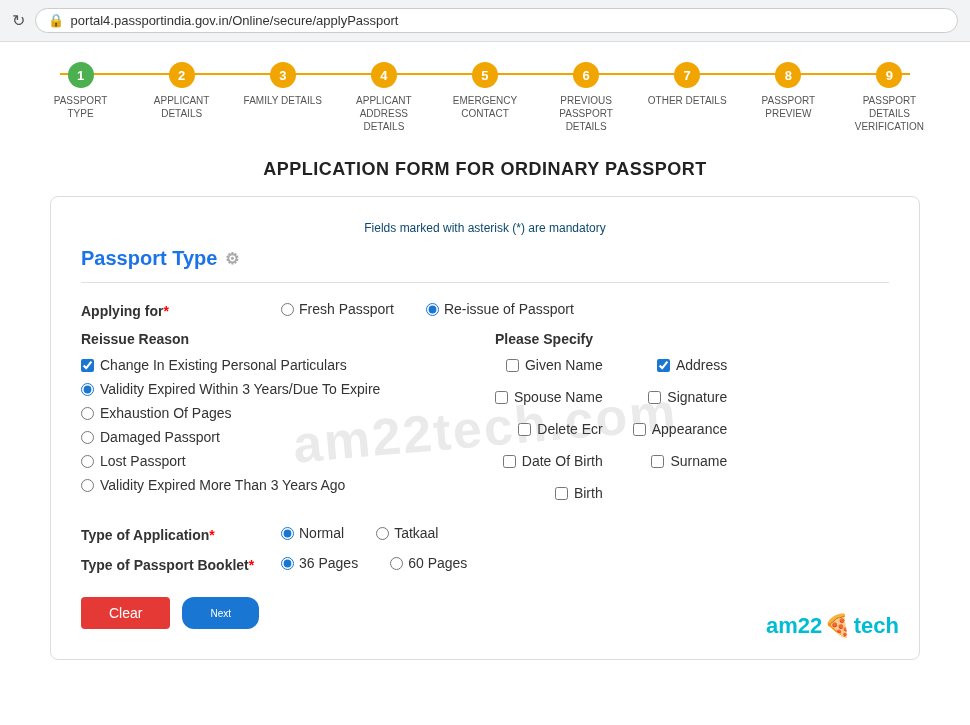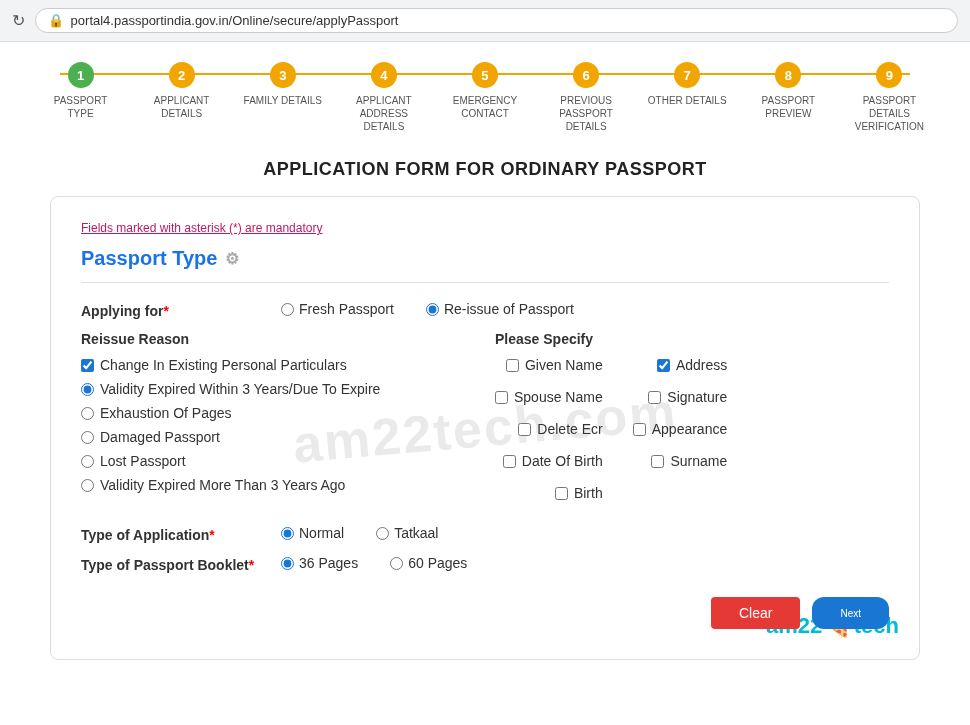--- a/index.html
+++ b/index.html
@@ -110,25 +110,24 @@
     .form-card {
       margin: 0 50px 20px;
       border: 1px solid #ddd;
       border-radius: 8px;
       padding: 24px 30px 30px;
       background: white;
       position: relative;
     }
 
     .mandatory-note {
-      text-align: left;
+      text-align: center;
       font-size: 12px;
-      color: #be185d;
+      color: #0c4a6e;
       margin-bottom: 12px;
-      text-decoration: underline;
     }
 
     .section-title {
       color: #1a73e8;
       font-size: 20px;
       font-weight: bold;
       margin-bottom: 4px;
       display: flex;
       align-items: center;
       gap: 8px;
@@ -231,21 +230,21 @@
       font-weight: bold;
       pointer-events: none;
       white-space: nowrap;
       letter-spacing: 2px;
       z-index: 0;
     }
 
     
     .button-row {
       display: flex;
-      justify-content: flex-end;
+      justify-content: flex-start;
       gap: 12px;
       margin-top: 24px;
     }
     .btn-clear {
       background: #e53935;
       color: white;
       border: none;
       padding: 8px 28px;
       border-radius: 4px;
       font-size: 14px;

